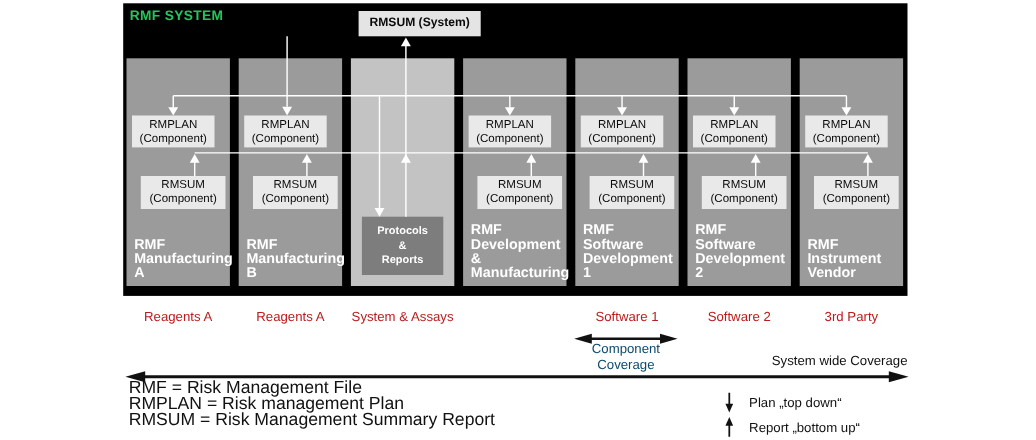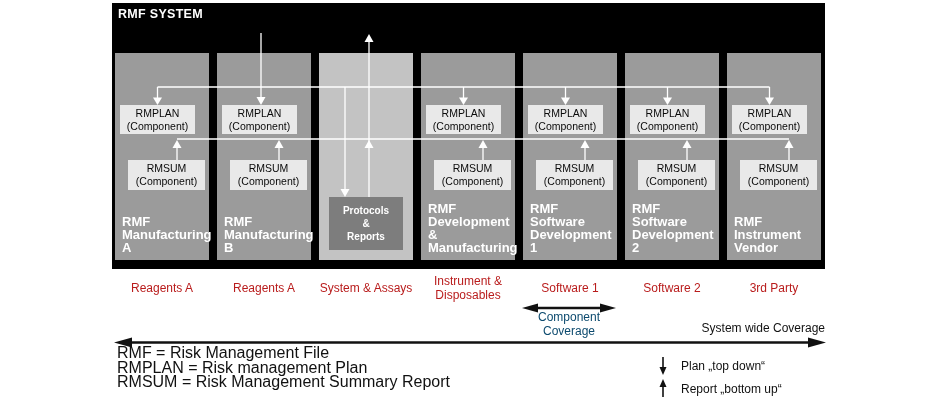--- a/index.html
+++ b/index.html
@@ -1,21 +1,21 @@
 <!DOCTYPE html>
 <html><head>
 <meta charset="utf-8">
 <style>
   * { margin:0; padding:0; box-sizing:border-box; }
   body { background:#fff; font-family:"Liberation Sans", sans-serif; }
   #stage { position:relative; width:942px; height:400px; background:#ffffff; overflow:hidden; }
 
   
   #frame { position:absolute; left:112px; top:3px; width:713px; height:266px; background:#000; }
-  #frame-title { position:absolute; left:6px; top:4px; color:#ffffff; font-weight:bold; font-size:12.5px; letter-spacing:.3px; }
+  #frame-title { position:absolute; left:6px; top:4px; color:#22c55e; font-weight:bold; font-size:12.5px; letter-spacing:.3px; }
 
   .sysbox { position:absolute; top:7px; height:23px; background:#e4e4e4; color:#0a0a0a;
             font-weight:bold; font-size:11px; text-align:center; line-height:23px; }
   #sysbox-rmplan { left:100px; width:108px; }
   #sysbox-rmsum  { left:214px; width:111px; }
 
   
   .col { position:absolute; top:50px; width:94px; height:207px; background:#9b9b9b; }
   .c1{left:3px} .c2{left:105px} .c3{left:207px; background:#c3c3c3;} .c4{left:309px}
   .c5{left:411px} .c6{left:513px} .c7{left:615px}
@@ -54,20 +54,21 @@
   #legend-report-label { top:382px; }
 </style>
 </head>
 <body>
 
 <div id="stage">
 
   <div id="frame">
     <div id="frame-title">RMF SYSTEM</div>
 
+    <div class="sysbox" id="sysbox-rmsum">RMSUM (System)</div>
 
     <div class="col c1">
       <div class="cbox rmplan">
         <div>RMPLAN</div>
         <div>(Component)</div>
       </div>
       <div class="cbox rmsum">
         <div>RMSUM</div>
         <div>(Component)</div>
       </div>
@@ -208,21 +209,20 @@
         <polygon points="233,194 228.5,186 237.5,186"></polygon>
         <polygon points="257,31 252.5,39 261.5,39"></polygon>
         <polygon points="257,137 252.5,145 261.5,145"></polygon>
       </g>
     </svg>
   </div>
 
   <div class="blabel bl1">Reagents A</div>
   <div class="blabel bl2">Reagents A</div>
   <div class="blabel bl3">System &amp; Assays</div>
-  <div class="blabel bl4">Instrument &amp; Disposables</div>
   <div class="blabel bl5">Software 1</div>
   <div class="blabel bl6">Software 2</div>
   <div class="blabel bl7">3rd Party</div>
 
   <div id="comp-coverage-label">
     <div>Component</div>
     <div>Coverage</div>
   </div>
   <div id="syswide-label">System wide Coverage</div>
 

